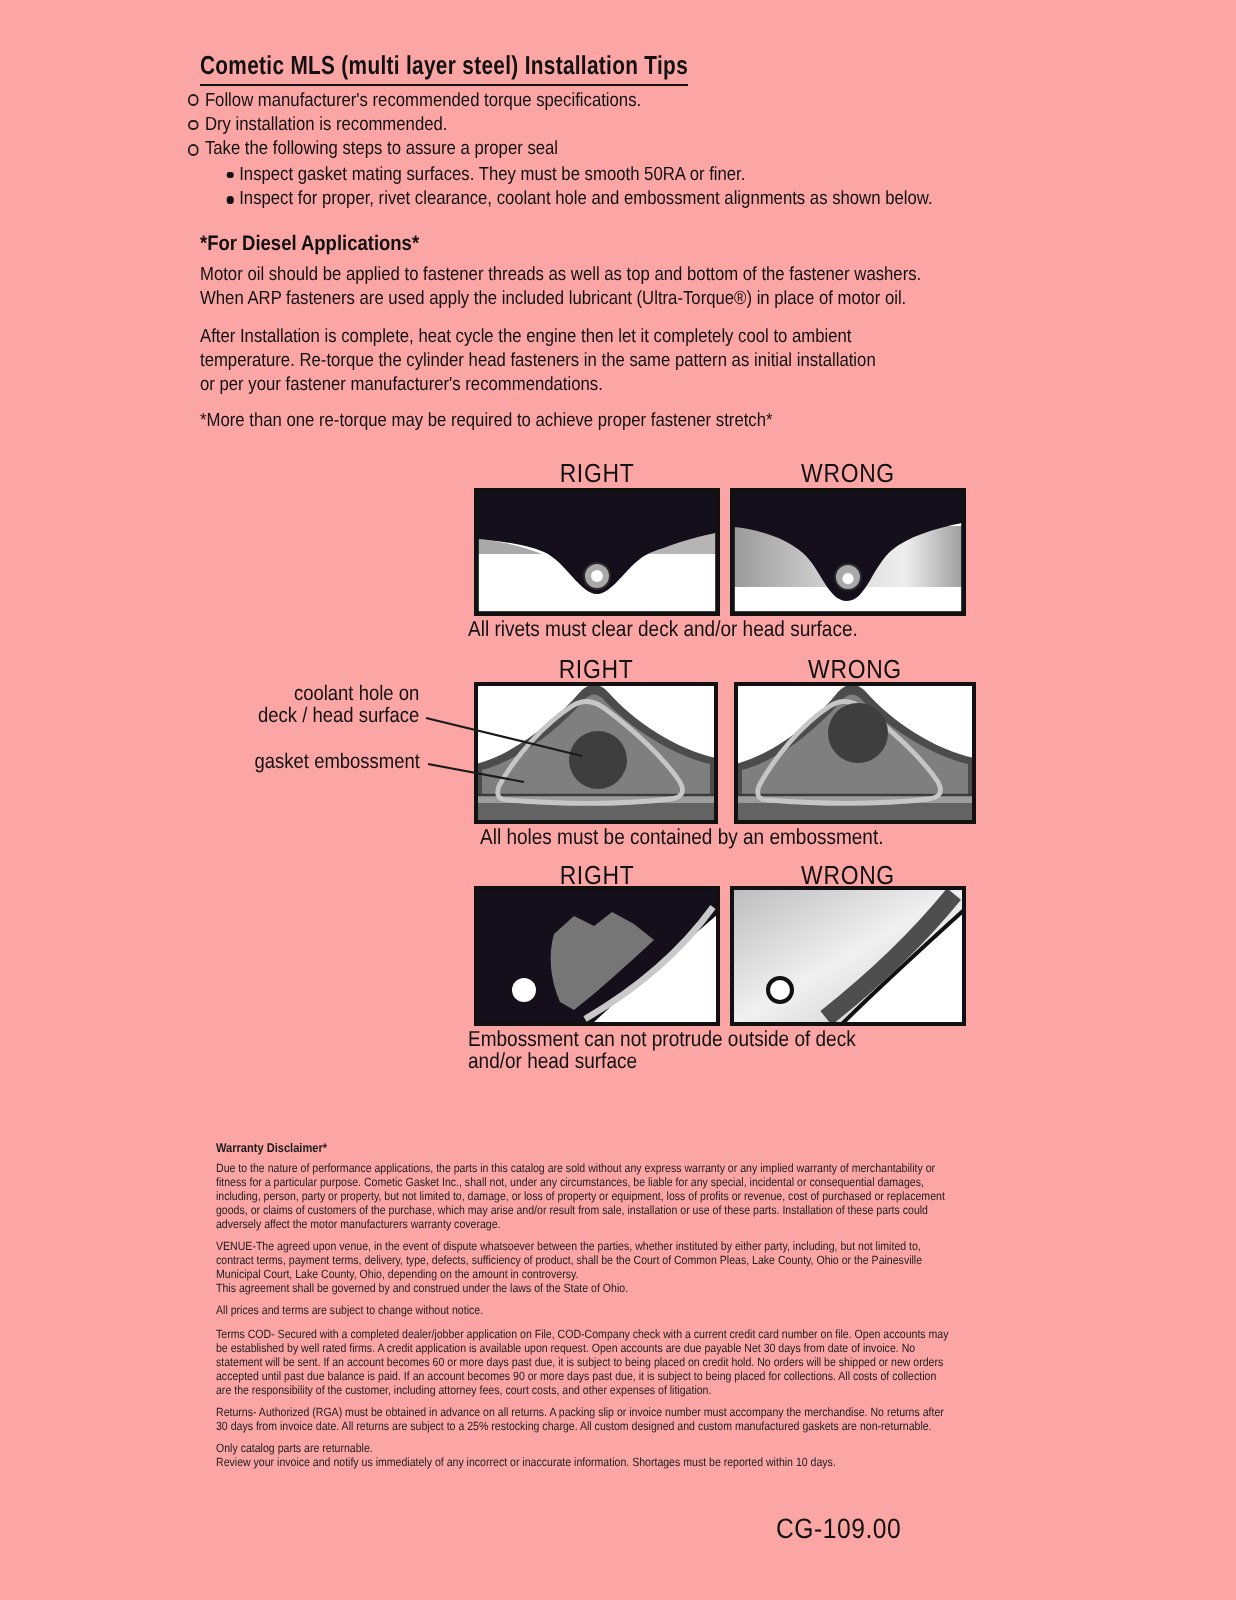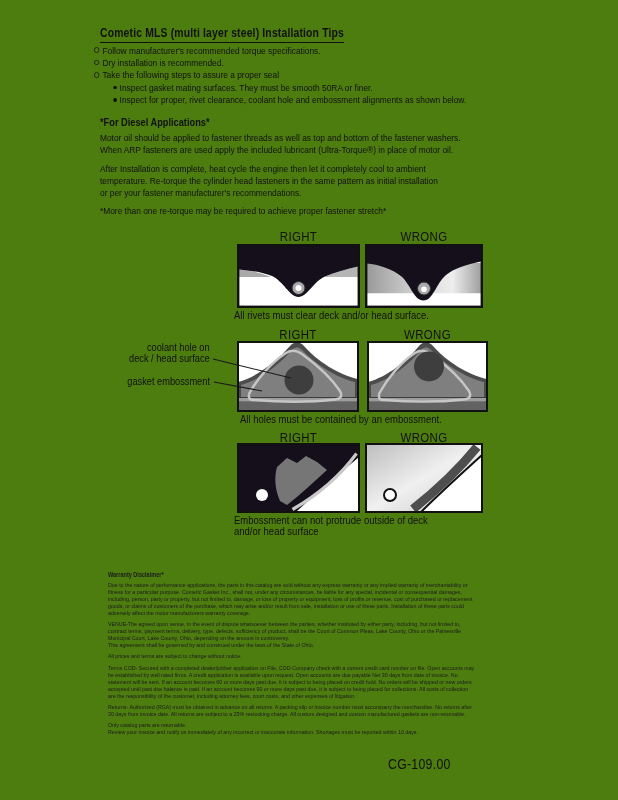--- a/index.html
+++ b/index.html
@@ -1,18 +1,18 @@
 <!DOCTYPE html>
 <html><head>
 <meta charset="utf-8">
 <style>
   html,body { margin:0; padding:0; background:#e8e8e8; }
   .page {
     position:relative; width:618px; height:800px; margin:0 auto;
-    background:#4d7c0f; overflow:hidden;
+    background:#fca5a5; overflow:hidden;
     font-family:"Liberation Sans", sans-serif; color:#111;
   }
   .abs { position:absolute; }
   .cond { transform:scaleX(0.88); transform-origin:0 0; }
   .cond-c { transform:scaleX(0.88); transform-origin:50% 0; }
   .cond-r { transform:scaleX(0.88); transform-origin:100% 0; }
   .pre { white-space:pre-line; }
 
   .title {
     left:100px; top:25px; font-size:13px; font-weight:bold;

